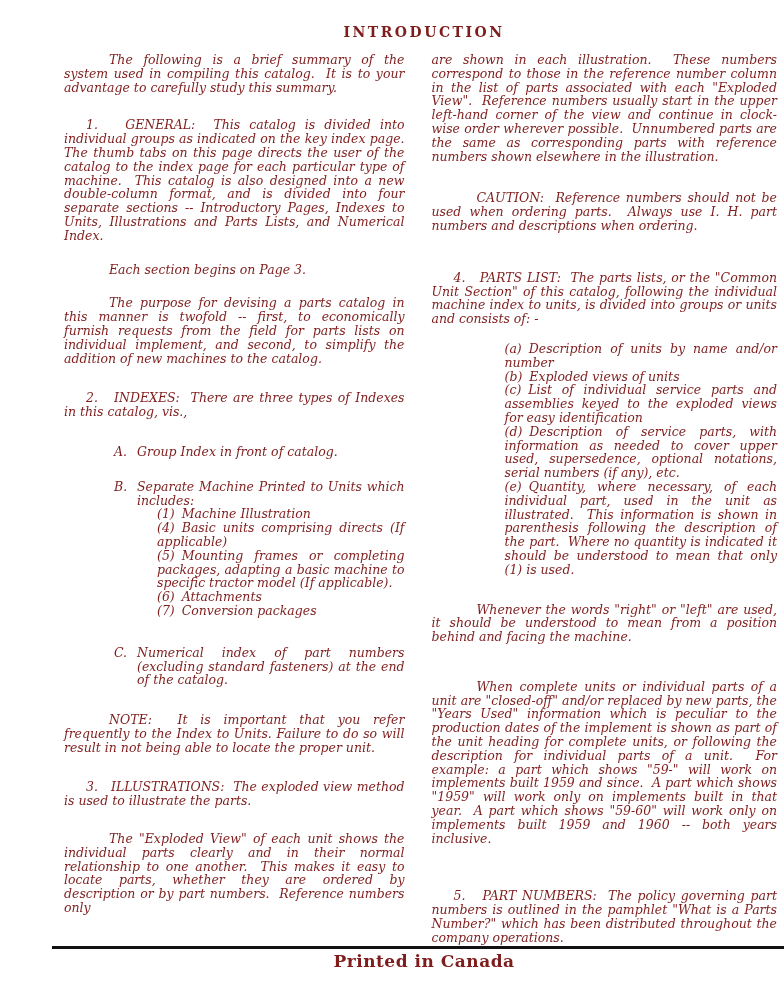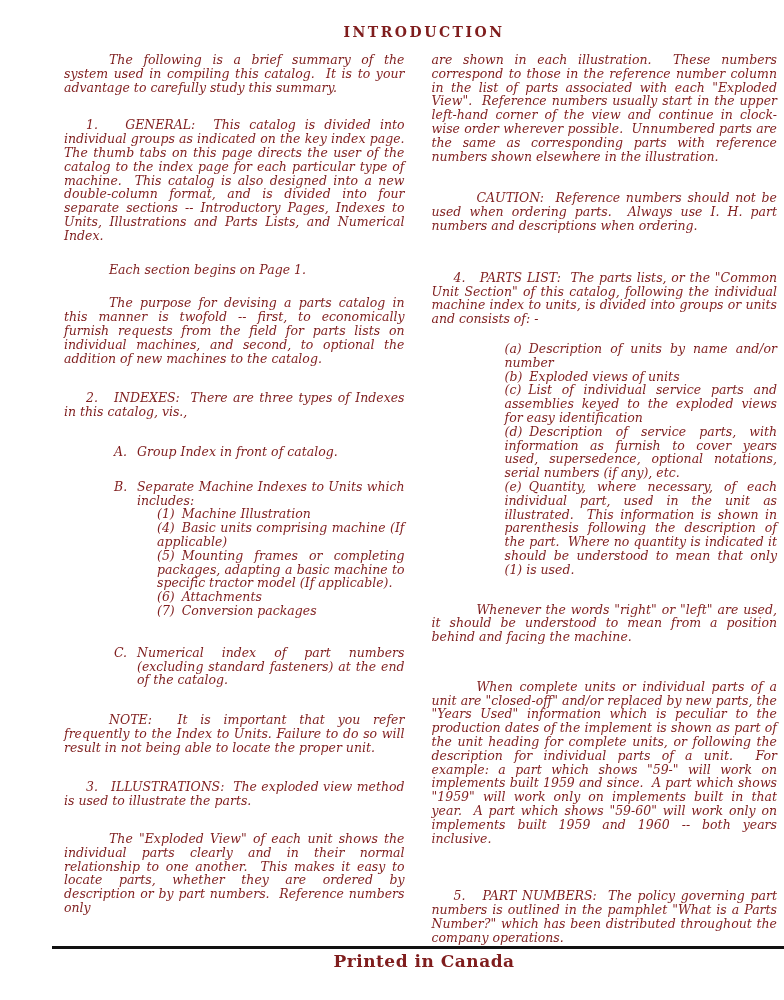--- a/index.html
+++ b/index.html
@@ -83,38 +83,38 @@
   <div class="page-title">INTRODUCTION</div>
 
   <div class="cols">
 
     <div class="col-left">
 
       <div class="t indent-para">The following is a brief summary of the system used in compiling this catalog.&nbsp; It is to your advantage to carefully study this summary.</div>
 
       <div class="t indent-section mt-general">1.&nbsp;&nbsp; GENERAL:&nbsp; This catalog is divided into individual groups as indicated on the key index page. The thumb tabs on this page directs the user of the catalog to the index page for each particular type of machine.&nbsp; This catalog is also designed into a new double-column format, and is divided into four separate sections -- Introductory Pages, Indexes to Units, Illustrations and Parts Lists, and Numerical Index.</div>
 
-      <div class="single-line mt-each">Each section begins on Page 1.</div>
+      <div class="single-line mt-each">Each section begins on Page 3.</div>
 
-      <div class="t indent-para mt-purpose">The purpose for devising a parts catalog in this manner is twofold -- first, to economically furnish requests from the field for parts lists on individual machines, and second, to optional the addition of new machines to the catalog.</div>
+      <div class="t indent-para mt-purpose">The purpose for devising a parts catalog in this manner is twofold -- first, to economically furnish requests from the field for parts lists on individual implement, and second, to simplify the addition of new machines to the catalog.</div>
 
       <div class="t indent-section mt-indexes">2.&nbsp;&nbsp; INDEXES:&nbsp; There are three types of Indexes in this catalog, vis.,</div>
 
       <div class="abc-item t mt-a">
         <span class="abc-label">A.</span><span>Group Index in front of catalog.</span>
       </div>
 
       <div class="abc-item t mt-b">
-        <span class="abc-label">B.</span><span>Separate Machine Indexes to Units which includes:</span>
+        <span class="abc-label">B.</span><span>Separate Machine Printed to Units which includes:</span>
         <div class="sub-list">
           <div class="t">
             <span class="item-label">(1)</span><span>Machine Illustration</span>
           </div>
           <div class="t">
-            <span class="item-label">(4)</span><span>Basic units comprising machine (If applicable)</span>
+            <span class="item-label">(4)</span><span>Basic units comprising directs (If applicable)</span>
           </div>
           <div class="t">
             <span class="item-label">(5)</span><span>Mounting frames or completing packages, adapting a basic machine to specific tractor model (If applicable).</span>
           </div>
           <div class="t">
             <span class="item-label">(6)</span><span>Attachments</span>
           </div>
           <div class="t">
             <span class="item-label">(7)</span><span>Conversion packages</span>
           </div>
@@ -145,21 +145,21 @@
         <div class="parts-item t">
           <span class="item-label">(a)</span><span>Description of units by name and/or number</span>
         </div>
         <div class="parts-item t">
           <span class="item-label">(b)</span><span>Exploded views of units</span>
         </div>
         <div class="parts-item t">
           <span class="item-label">(c)</span><span>List of individual service parts and assemblies keyed to the exploded views for easy identification</span>
         </div>
         <div class="parts-item t">
-          <span class="item-label">(d)</span><span>Description of service parts, with information as furnish to cover years used, supersedence, optional notations, serial numbers (if any), etc.</span>
+          <span class="item-label">(d)</span><span>Description of service parts, with information as needed to cover upper used, supersedence, optional notations, serial numbers (if any), etc.</span>
         </div>
         <div class="parts-item t">
           <span class="item-label">(e)</span><span>Quantity, where necessary, of each individual part, used in the unit as illustrated.&nbsp; This information is shown in parenthesis following the description of the part.&nbsp; Where no quantity is indicated it should be understood to mean that only (1) is used.</span>
         </div>
       </div>
 
       <div class="t indent-para mt-rightleft">Whenever the words "right" or "left" are used, it should be understood to mean from a position behind and facing the machine.</div>
 
       <div class="t indent-para mt-yearsused">When complete units or individual parts of a unit are "closed-off" and/or replaced by new parts, the "Years Used" information which is peculiar to the production dates of the implement is shown as part of the unit heading for complete units, or following the description for individual parts of a unit.&nbsp; For example: a part which shows "59-" will work on implements built 1959 and since.&nbsp; A part which shows "1959" will work only on implements built in that year.&nbsp; A part which shows "59-60" will work only on implements built 1959 and 1960 -- both years inclusive.</div>
 

